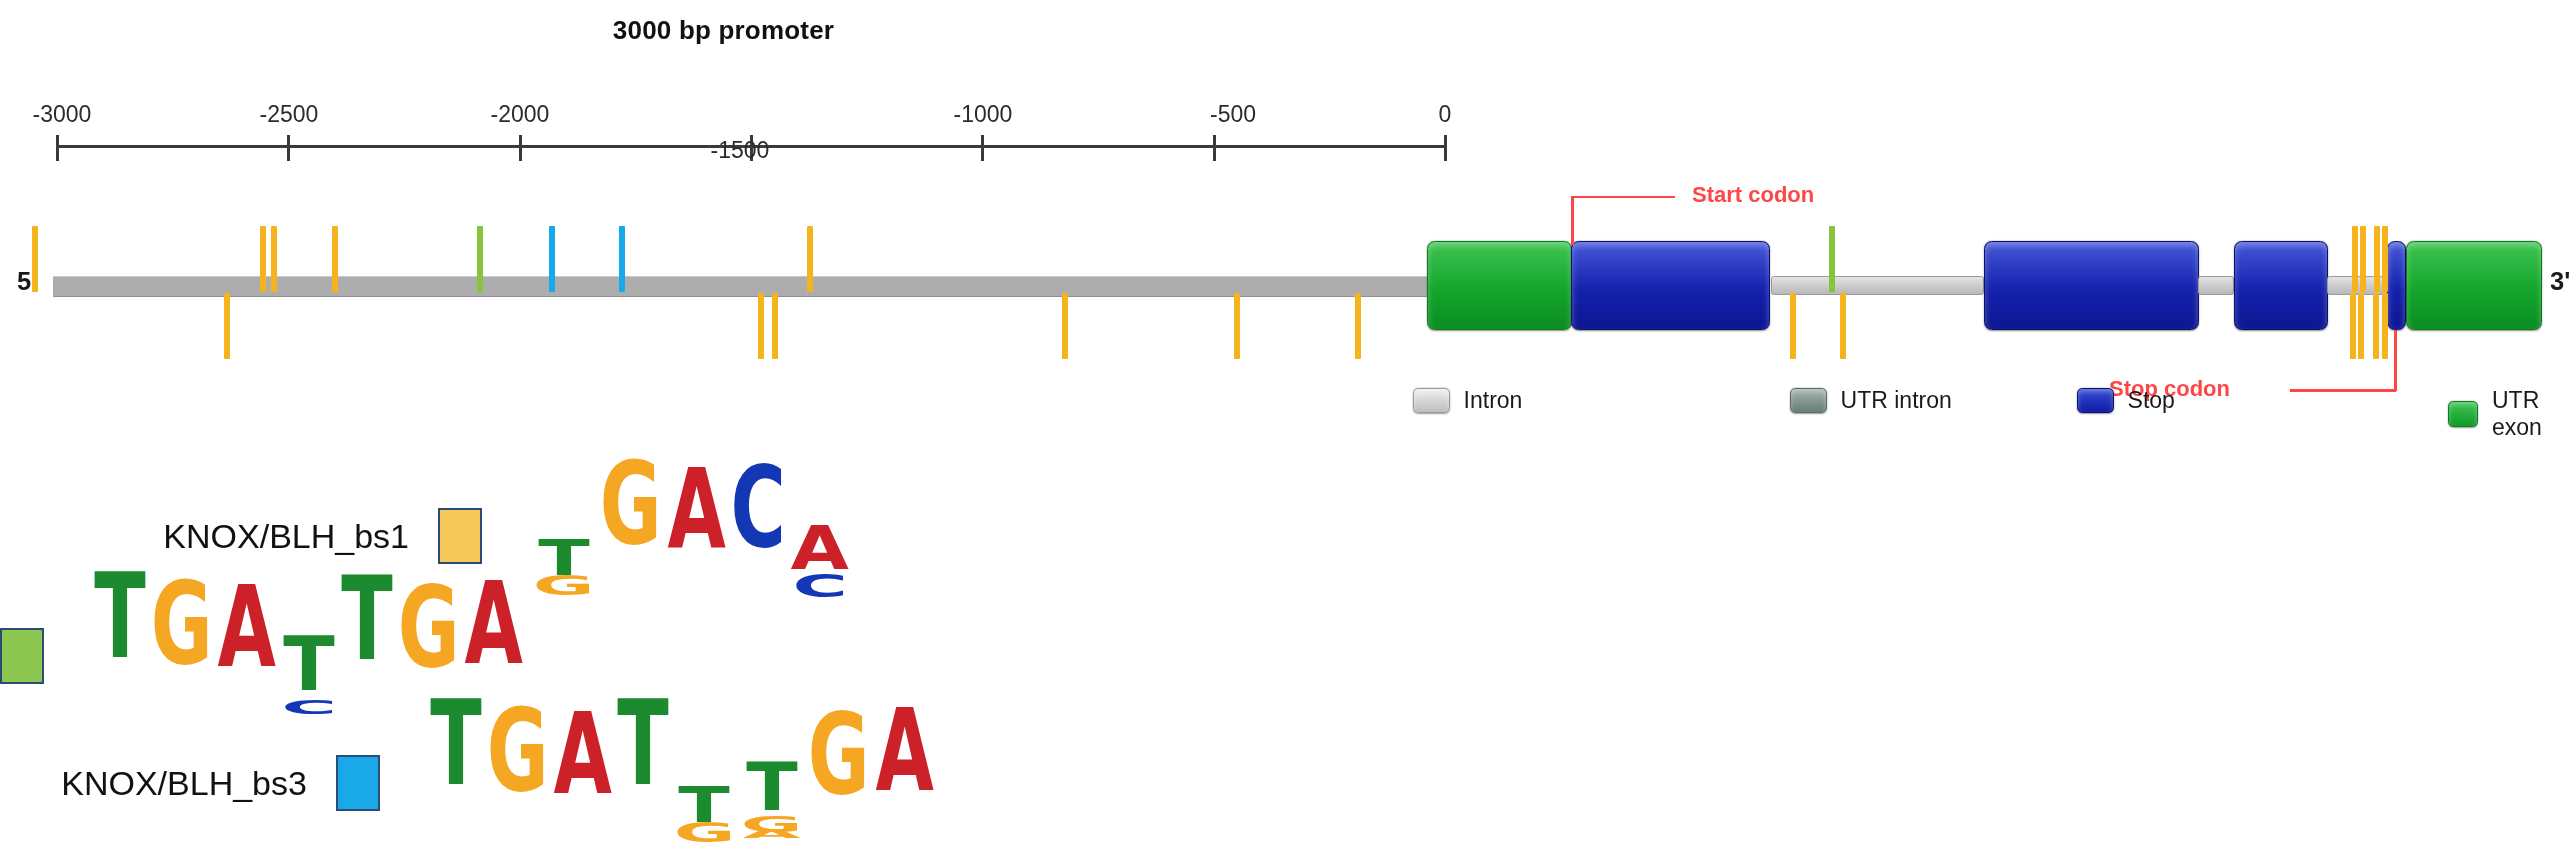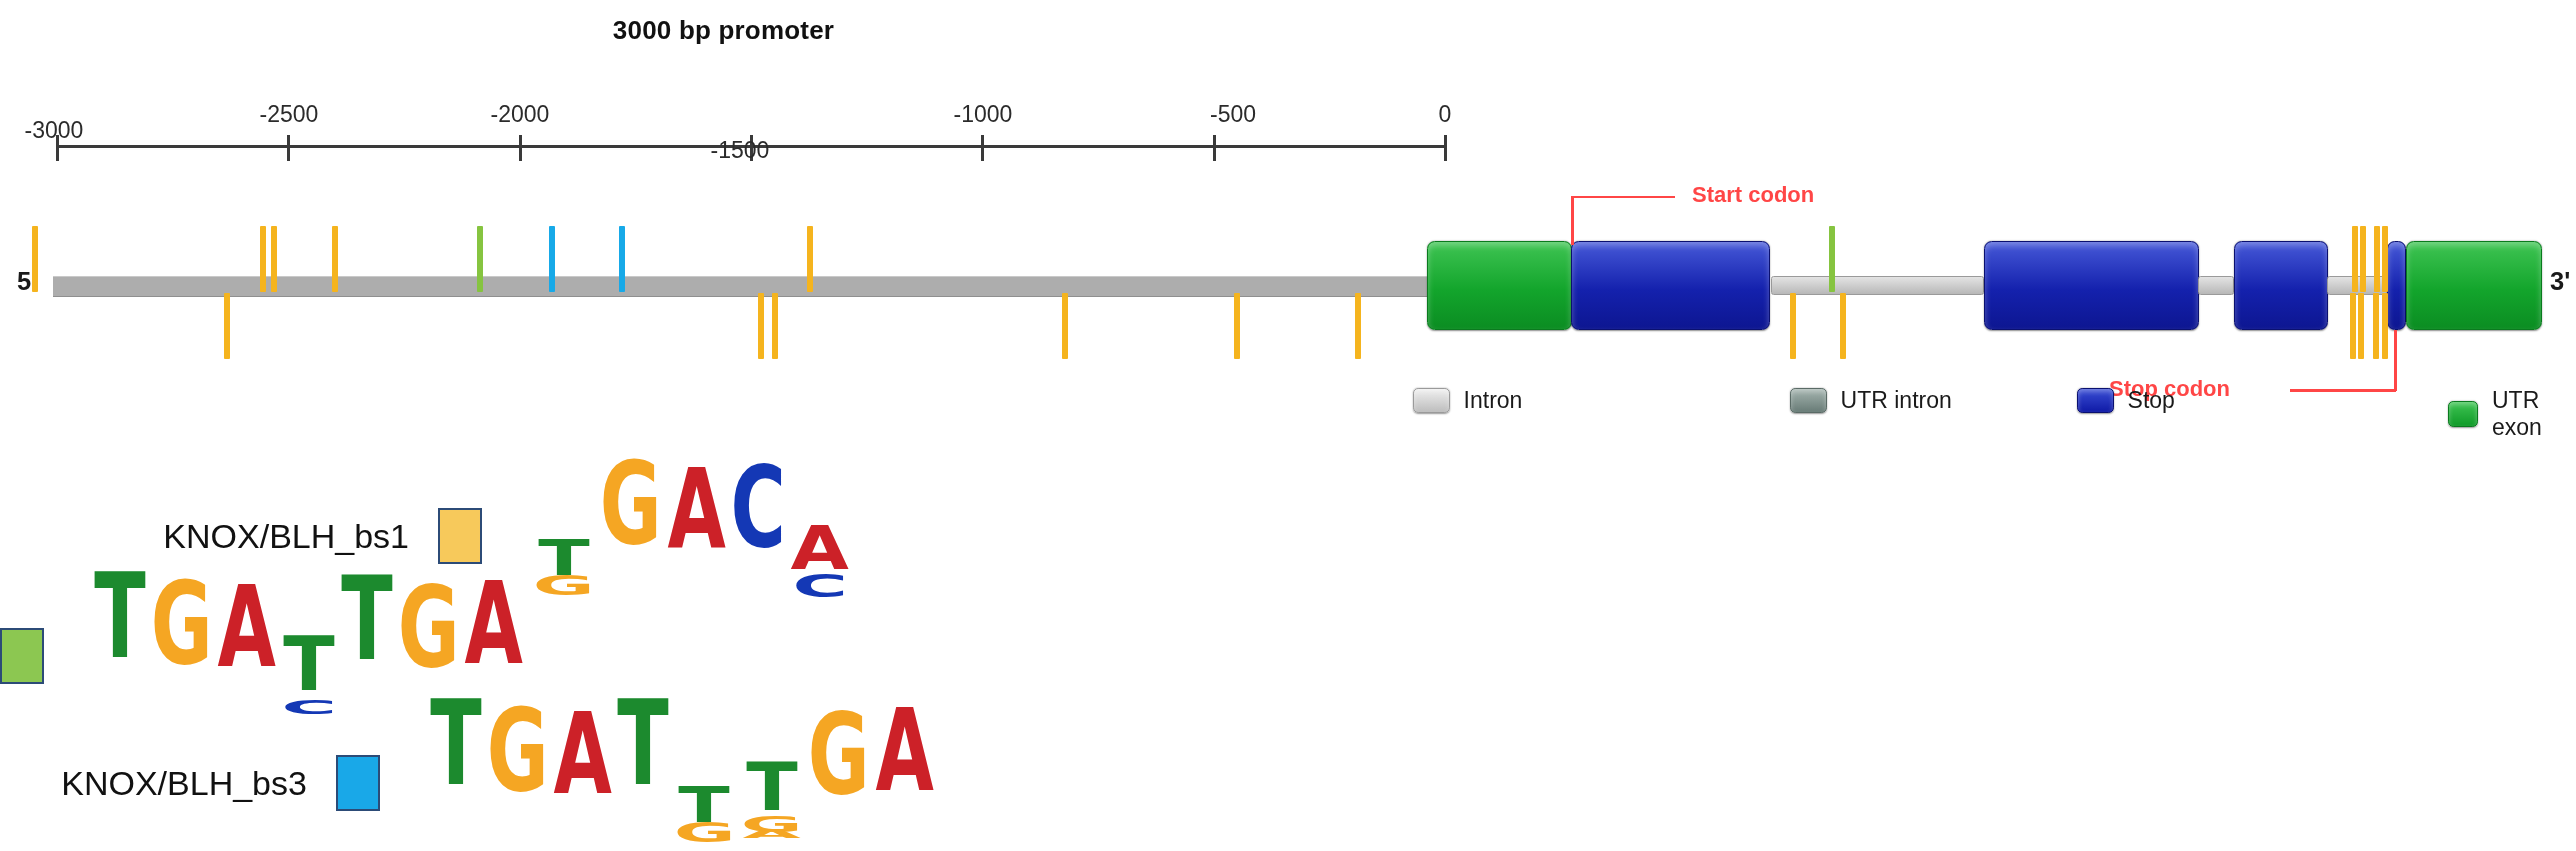--- a/index.html
+++ b/index.html
@@ -109,21 +109,21 @@
 </style>
 </head>
 <body>
 
 <div class="abs" id="promoter-title">3000 bp promoter</div>
 
 <div class="abs" id="ruler">
   <div class="axis-line"></div>
   <div id="ruler-ticks">
       <div class="tick" style="left: 56px;"></div>
-      <div class="tick-label" style="left: 54px; margin-top: 16px;">-3000</div>
+      <div class="tick-label" style="left: 62px;">-3000</div>
       <div class="tick" style="left: 287px;"></div>
       <div class="tick-label" style="left: 289px; text-align: center;">-2500</div>
       <div class="tick" style="left: 519px;"></div>
       <div class="tick-label" style="left: 520px;">-2000</div>
       <div class="tick" style="left: 750px;"></div>
       <div class="tick-label" style="left: 740px; margin-top: 36px;">-1500</div>
       <div class="tick" style="left: 981px;"></div>
       <div class="tick-label" style="left: 983px;">-1000</div>
       <div class="tick" style="left: 1213px;"></div>
       <div class="tick-label" style="left: 1214px; margin-left: 19px;">-500</div>

